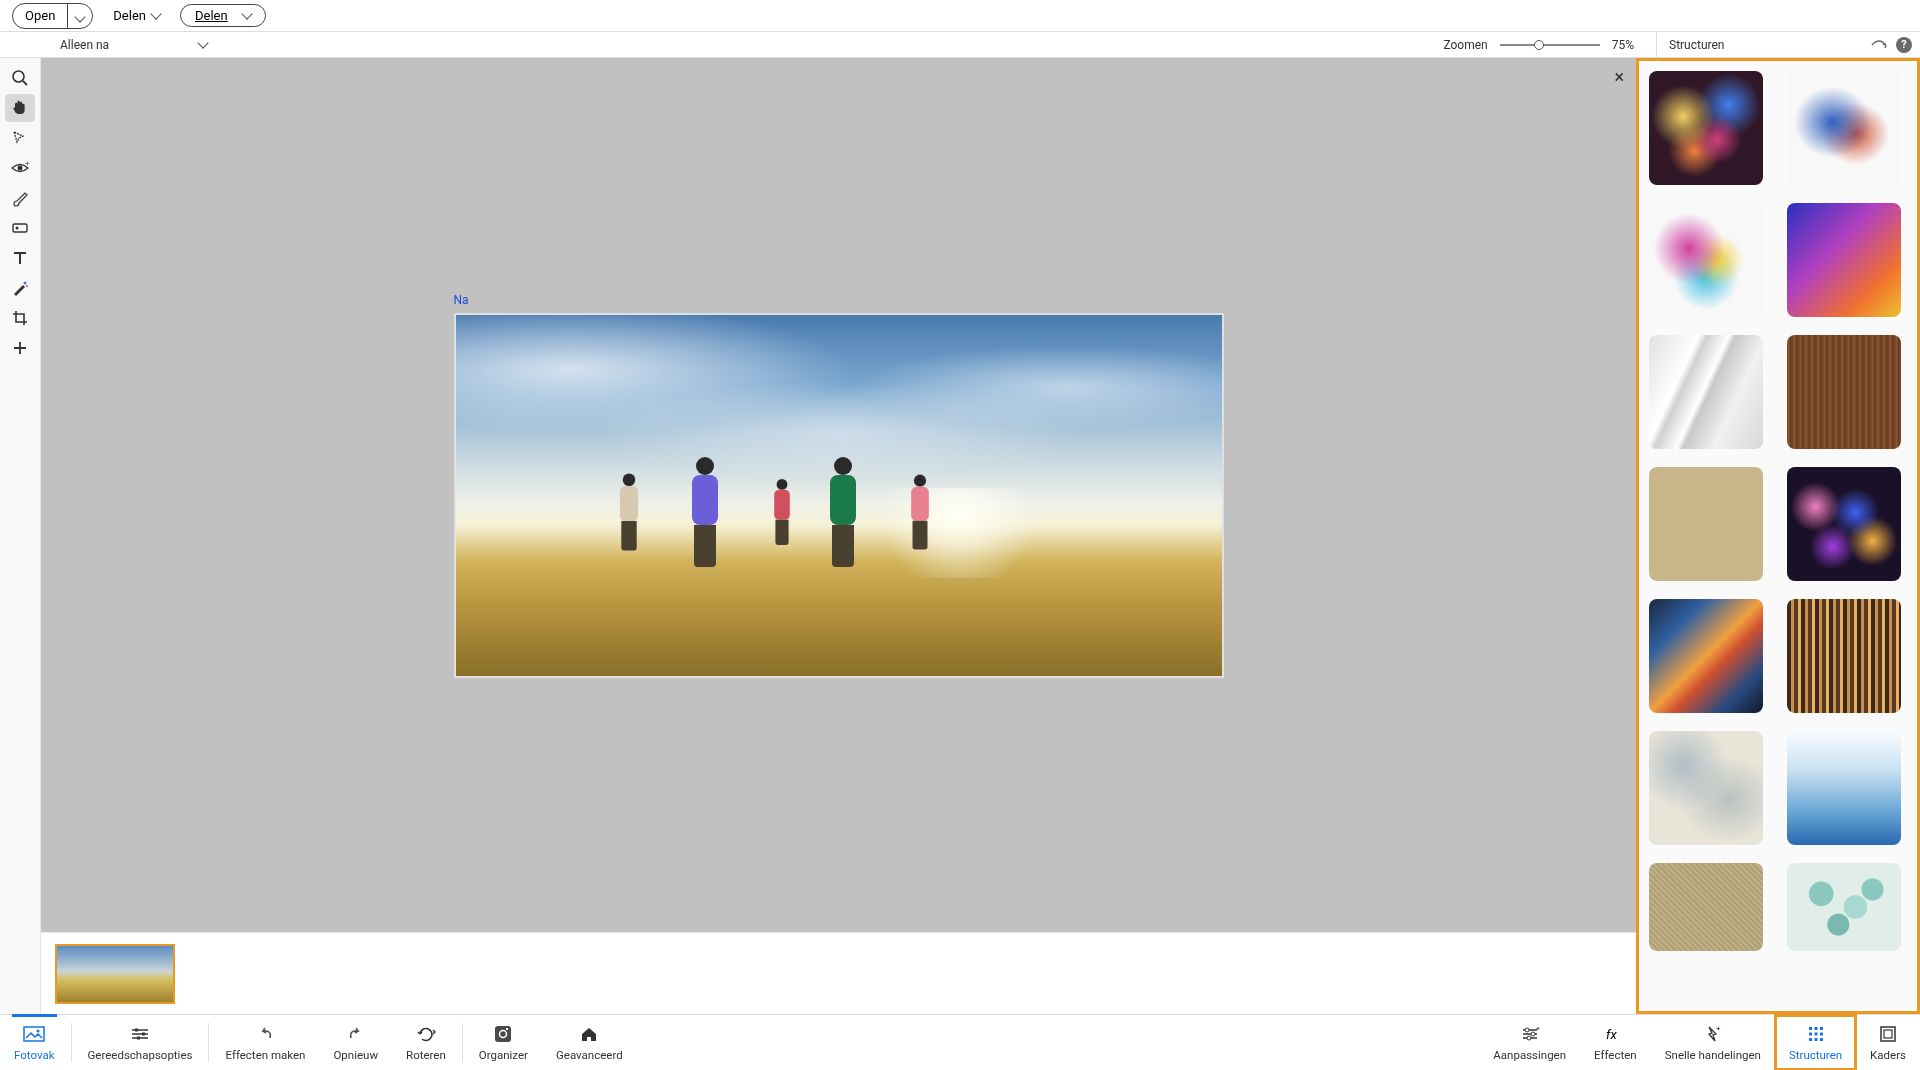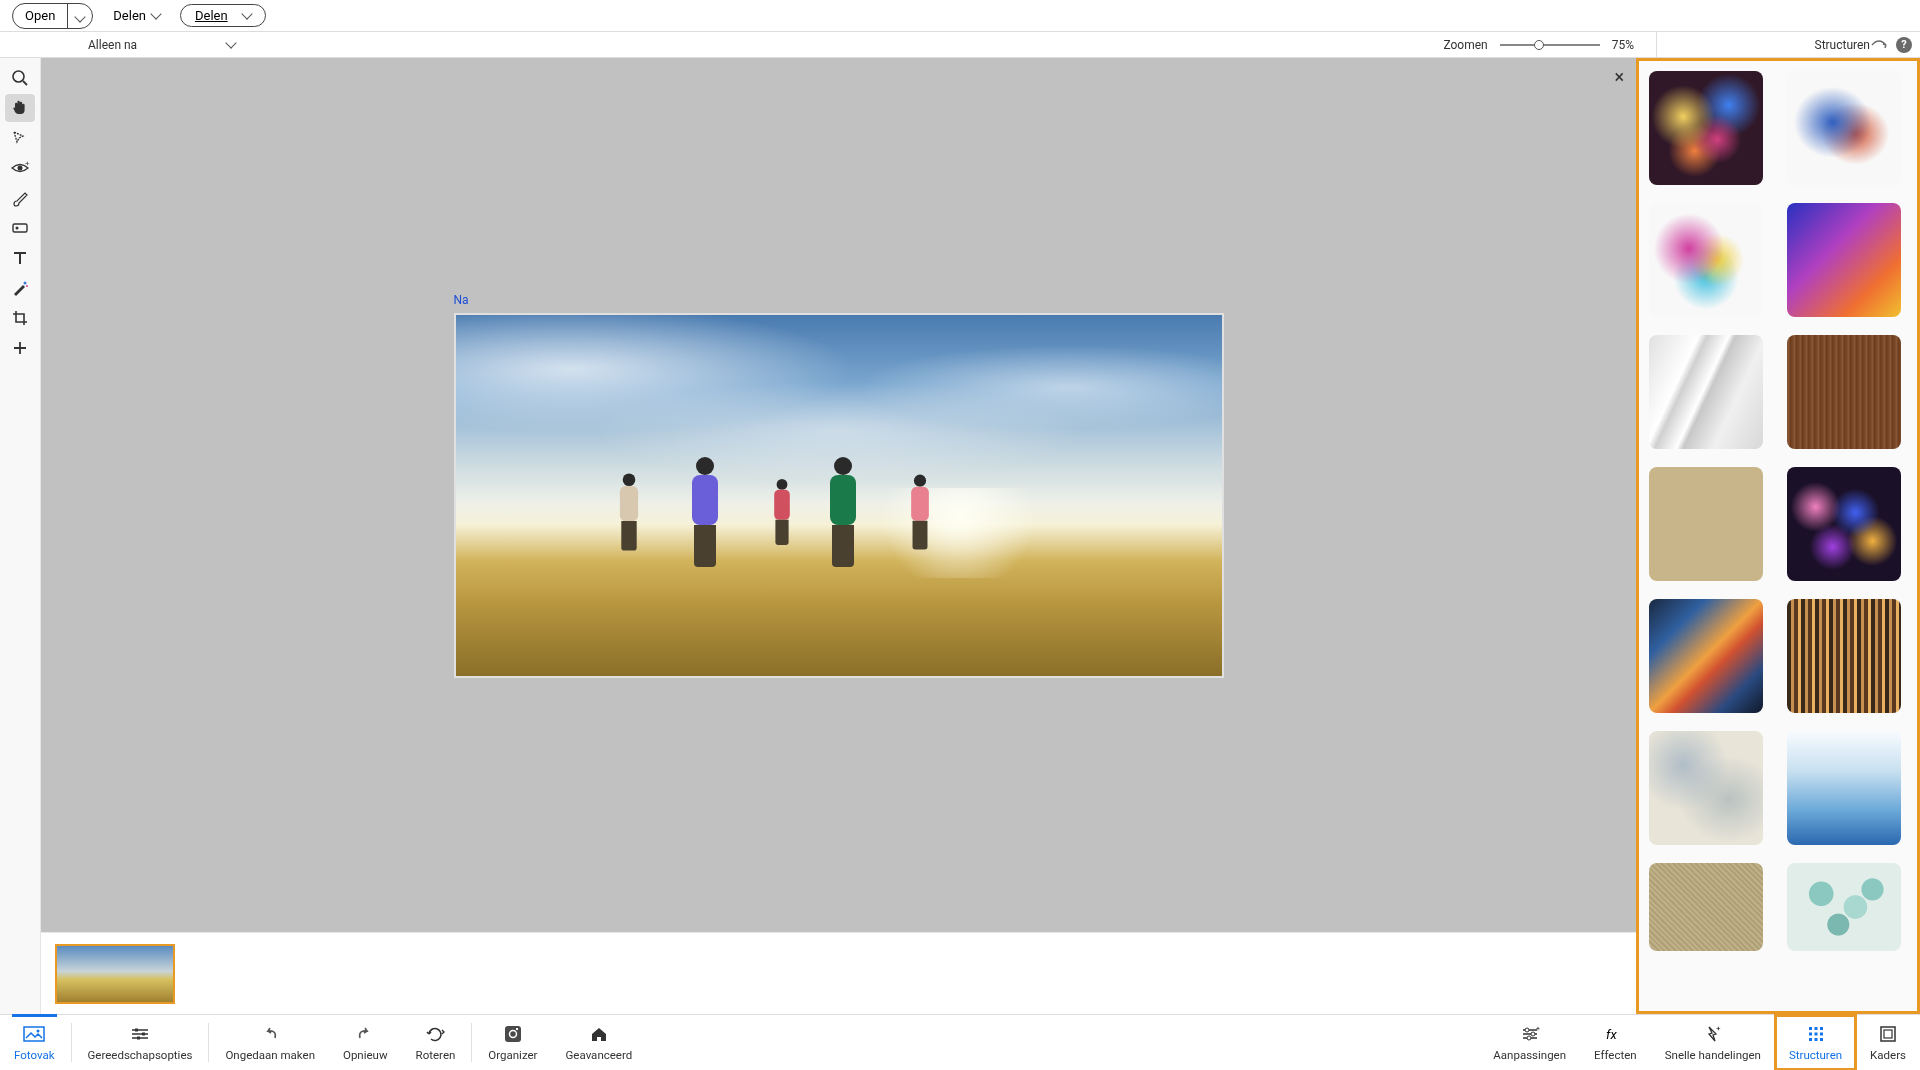--- a/index.html
+++ b/index.html
@@ -12,21 +12,21 @@
 .open-btn .lbl { padding: 0 12px; font-size: 13px; }
 .open-btn .div { width: 1px; background: #444; height: 100%; }
 .open-btn .caret { padding: 0 8px; }
 .maken-btn { display: flex; align-items: center; gap: 6px; font-size: 13px; }
 .tabs-center { flex: 1; display: flex; justify-content: center; gap: 28px; }
 .ctab { font-size: 14px; color: #333; padding: 0 4px; height: 42px; display: flex; align-items: center; border-bottom: 3px solid transparent; }
 .ctab.active { color: #1473e6; border-bottom-color: #1473e6; }
 .delen-btn { display: flex; align-items: center; gap: 15px; border: 1px solid #444; border-radius: 14px; padding: 3px 14px; font-size: 13px; text-decoration: underline; }
 
 
-.secondbar { height: 26px; display: flex; align-items: center; border-bottom: 1px solid #ddd; font-size: 12px; color: #333; padding-left: 88px; text-align: right; }
+.secondbar { height: 26px; display: flex; align-items: center; border-bottom: 1px solid #ddd; font-size: 12px; color: #333; padding-left: 60px; }
 .secondbar .viewmode { display: flex; align-items: center; gap: 90px; }
 .secondbar .spacer { flex: 1; }
 .secondbar .zoom-group { display: flex; align-items: center; gap: 12px; margin-right: 22px; }
 .zoom-slider { width: 100px; height: 2px; background: #888; position: relative; }
 .zoom-slider .thumb { position: absolute; top: -4px; left: 34%; width: 10px; height: 10px; border-radius: 50%; background: #fff; border: 1px solid #555; }
 .secondbar .struct-label { width: 213px; padding-left: 12px; }
 .secondbar .rtools { display: flex; align-items: center; gap: 8px; margin-right: 8px; }
 .help-circle { width: 16px; height: 16px; border-radius: 50%; background: #6a6a6a; color: #fff; font-size: 11px; display: flex; align-items: center; justify-content: center; font-weight: bold; }
 
 
@@ -282,21 +282,21 @@
         </div>
       <span>Gereedschapsopties</span>
     </div>
     <div class="vdiv"></div>
     <div class="bbtn">
       <div class="ico">
           <svg width="20" height="14" viewBox="0 0 20 14">
             <path d="M15 11 Q17 3 8 4 l2 -3 M8 4 l3 2" stroke="#555" stroke-width="1.6" fill="none"></path>
           </svg>
         </div>
-      <span>Ongedaan maken</span>
+      <span>Effecten maken</span>
     </div>
     <div class="bbtn">
       <div class="ico">
           <svg width="20" height="14" viewBox="0 0 20 14">
             <path d="M5 11 Q3 3 12 4 l-2 -3 M12 4 l-3 2" stroke="#555" stroke-width="1.6" fill="none"></path>
           </svg>
         </div>
       <span>Opnieuw</span>
     </div>
     <div class="bbtn">

